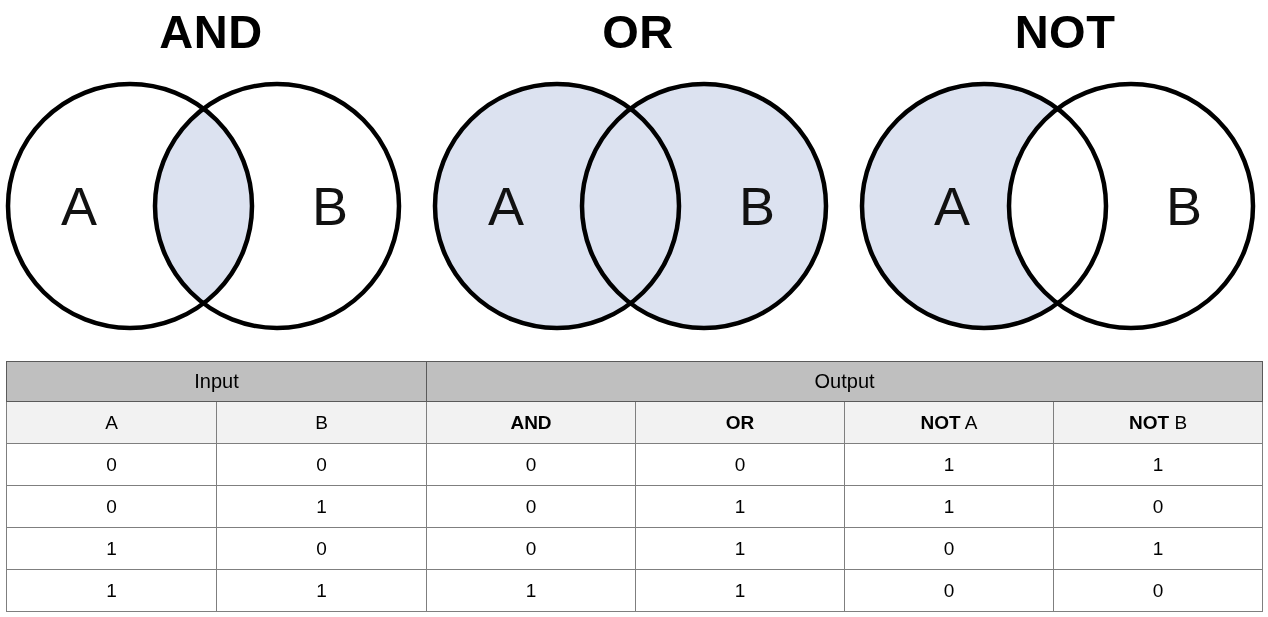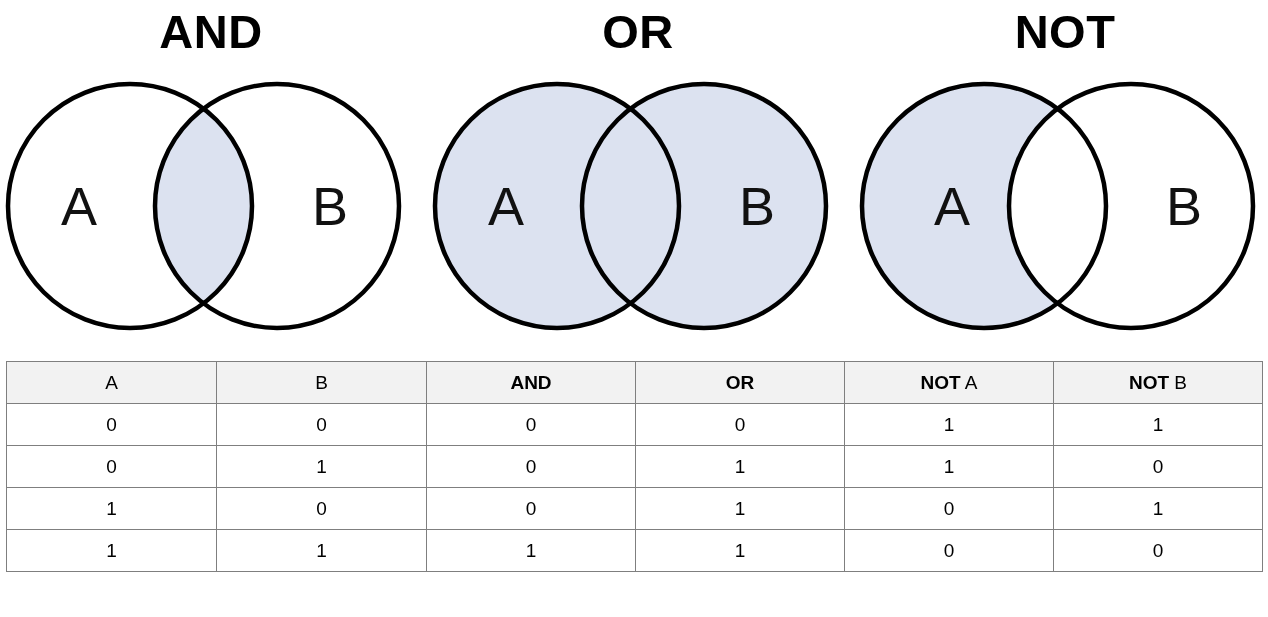--- a/index.html
+++ b/index.html
@@ -138,20 +138,24 @@
   <colgroup>
     <col style="width:210px">
       <col style="width:210px">
     <col style="width:209px">
       <col style="width:209px">
     <col style="width:209px">
       <col style="width:209px">
   </colgroup>
   <thead>
     <tr>
+      <th class="hdr-top" colspan="2">Input</th>
+      <th class="hdr-top" colspan="4">Output</th>
+    </tr>
+    <tr>
       <th class="hdr-sub">A</th>
       <th class="hdr-sub">B</th>
       <th class="hdr-sub bold">AND</th>
       <th class="hdr-sub bold">OR</th>
       <th class="hdr-sub"><span class="notprefix">NOT</span> <span class="notarg">A</span></th>
       <th class="hdr-sub"><span class="notprefix">NOT</span> <span class="notarg">B</span></th>
     </tr>
   </thead>
   <tbody>
     <tr>

